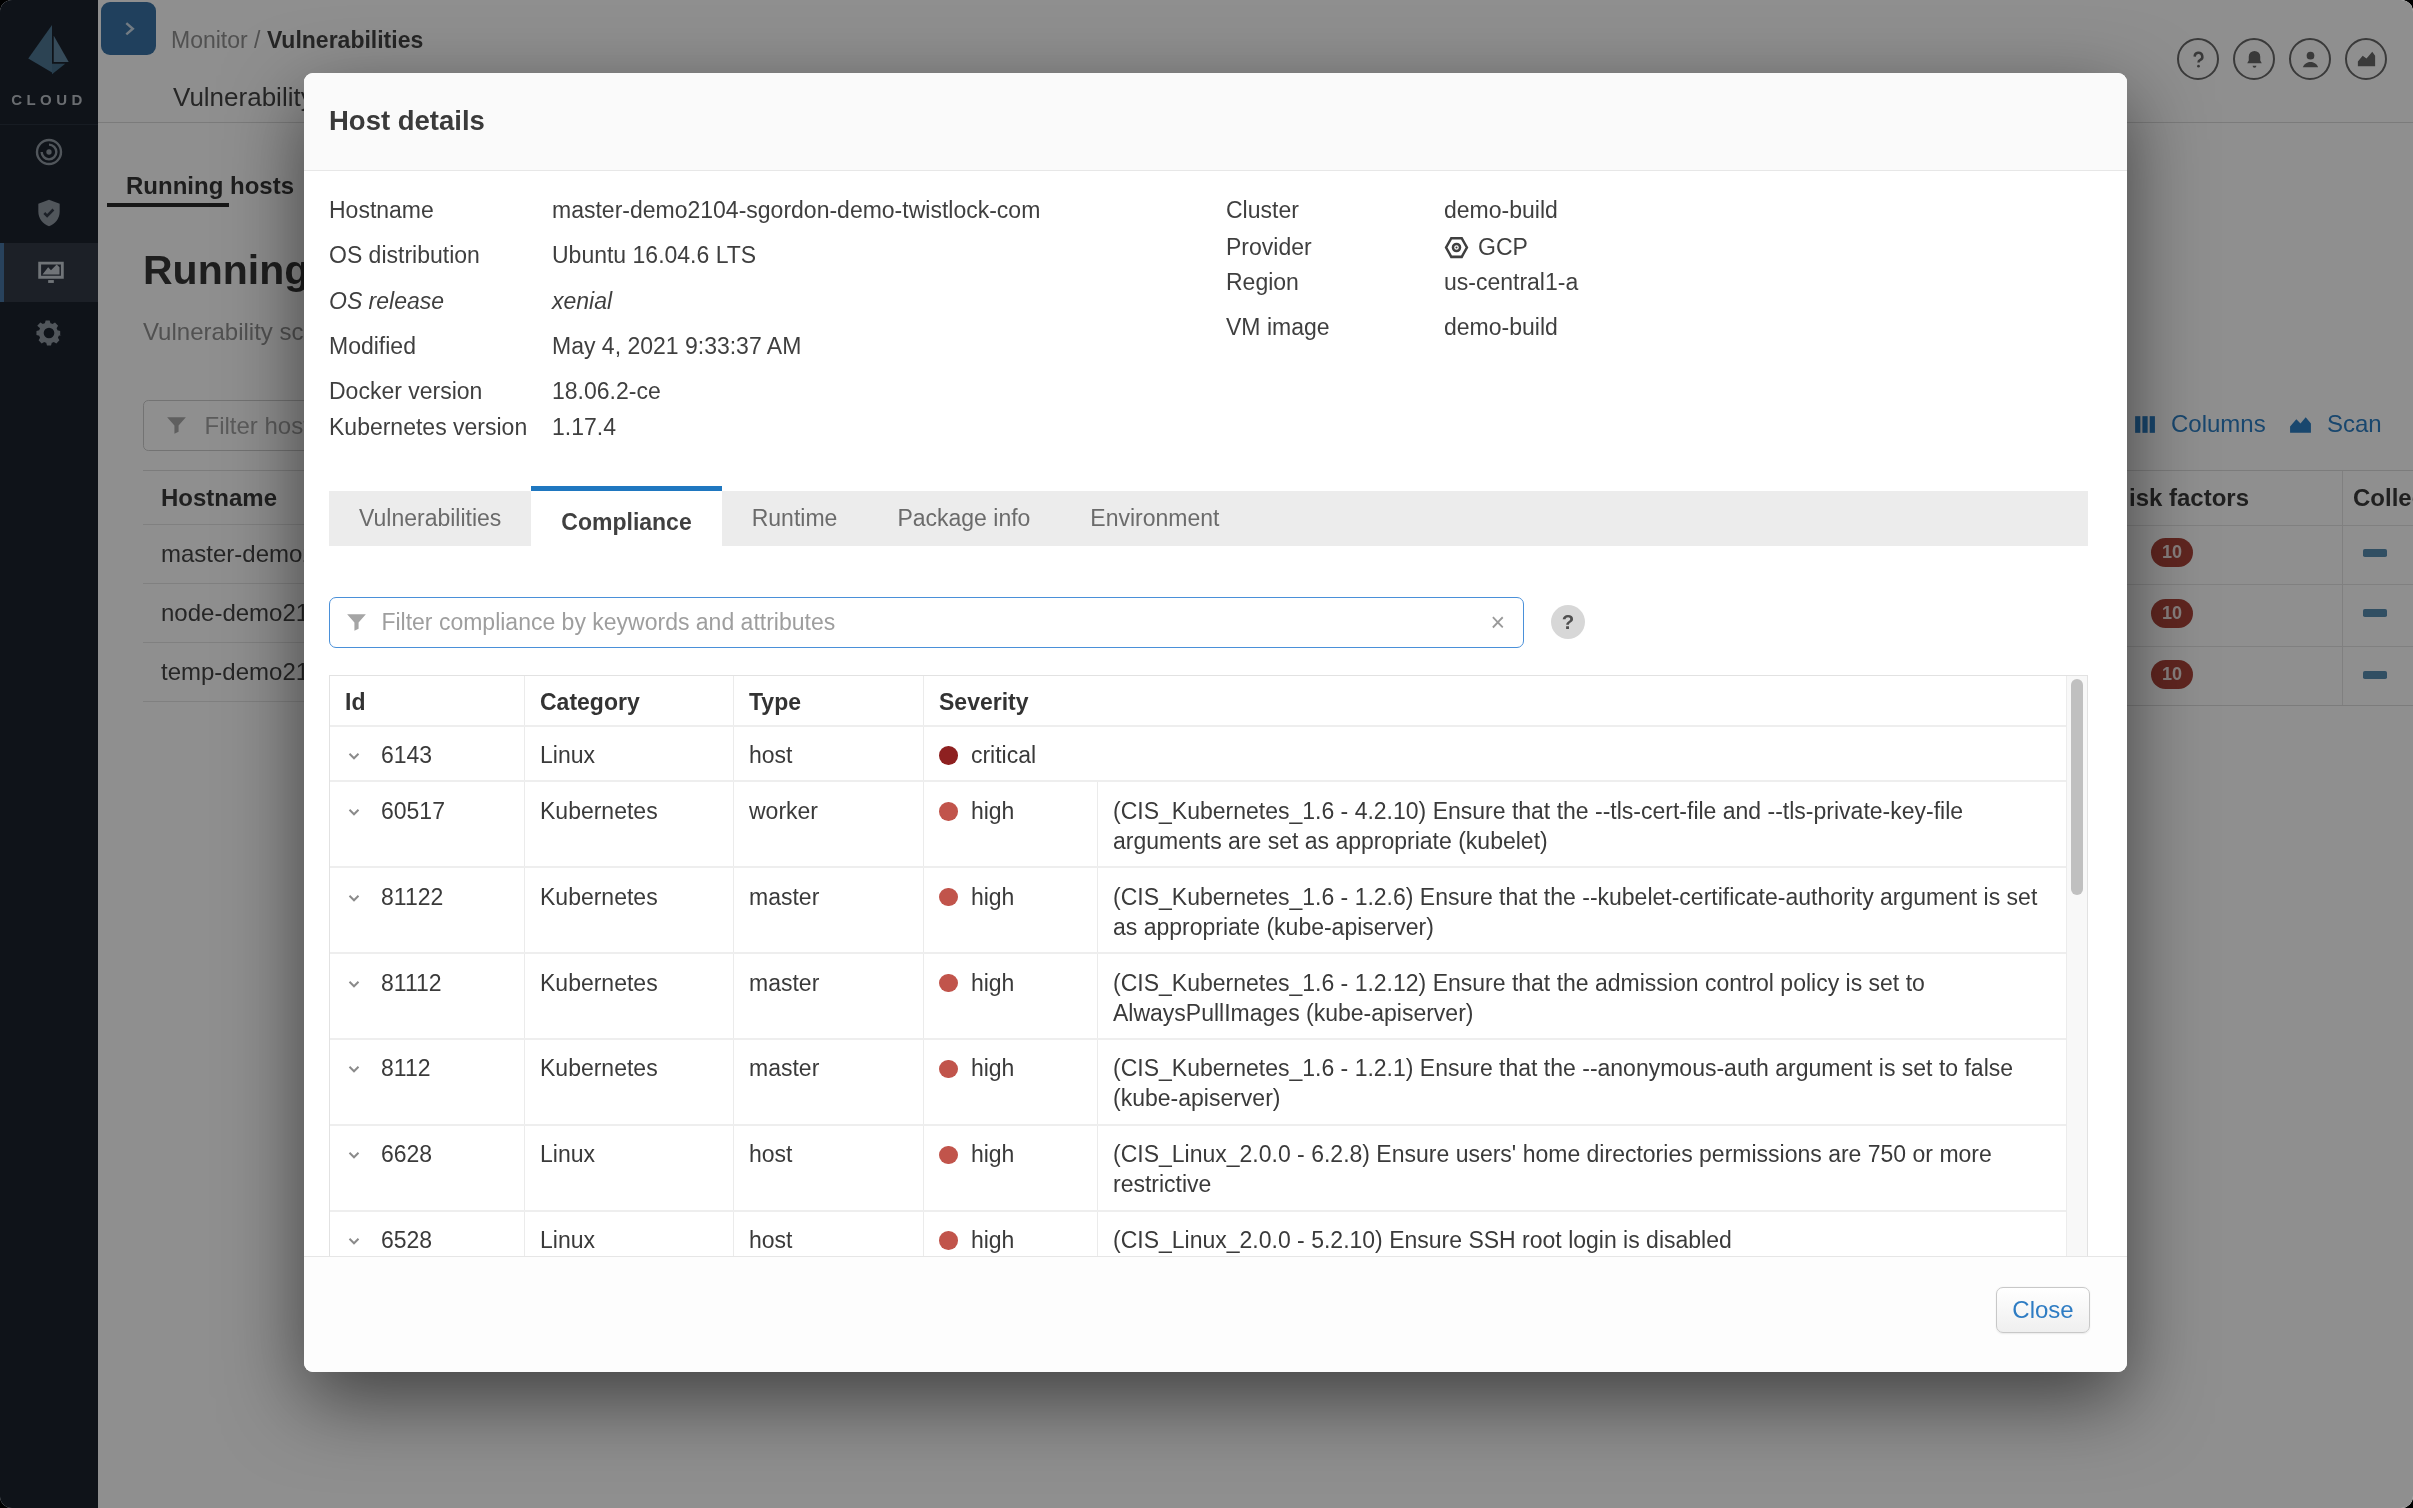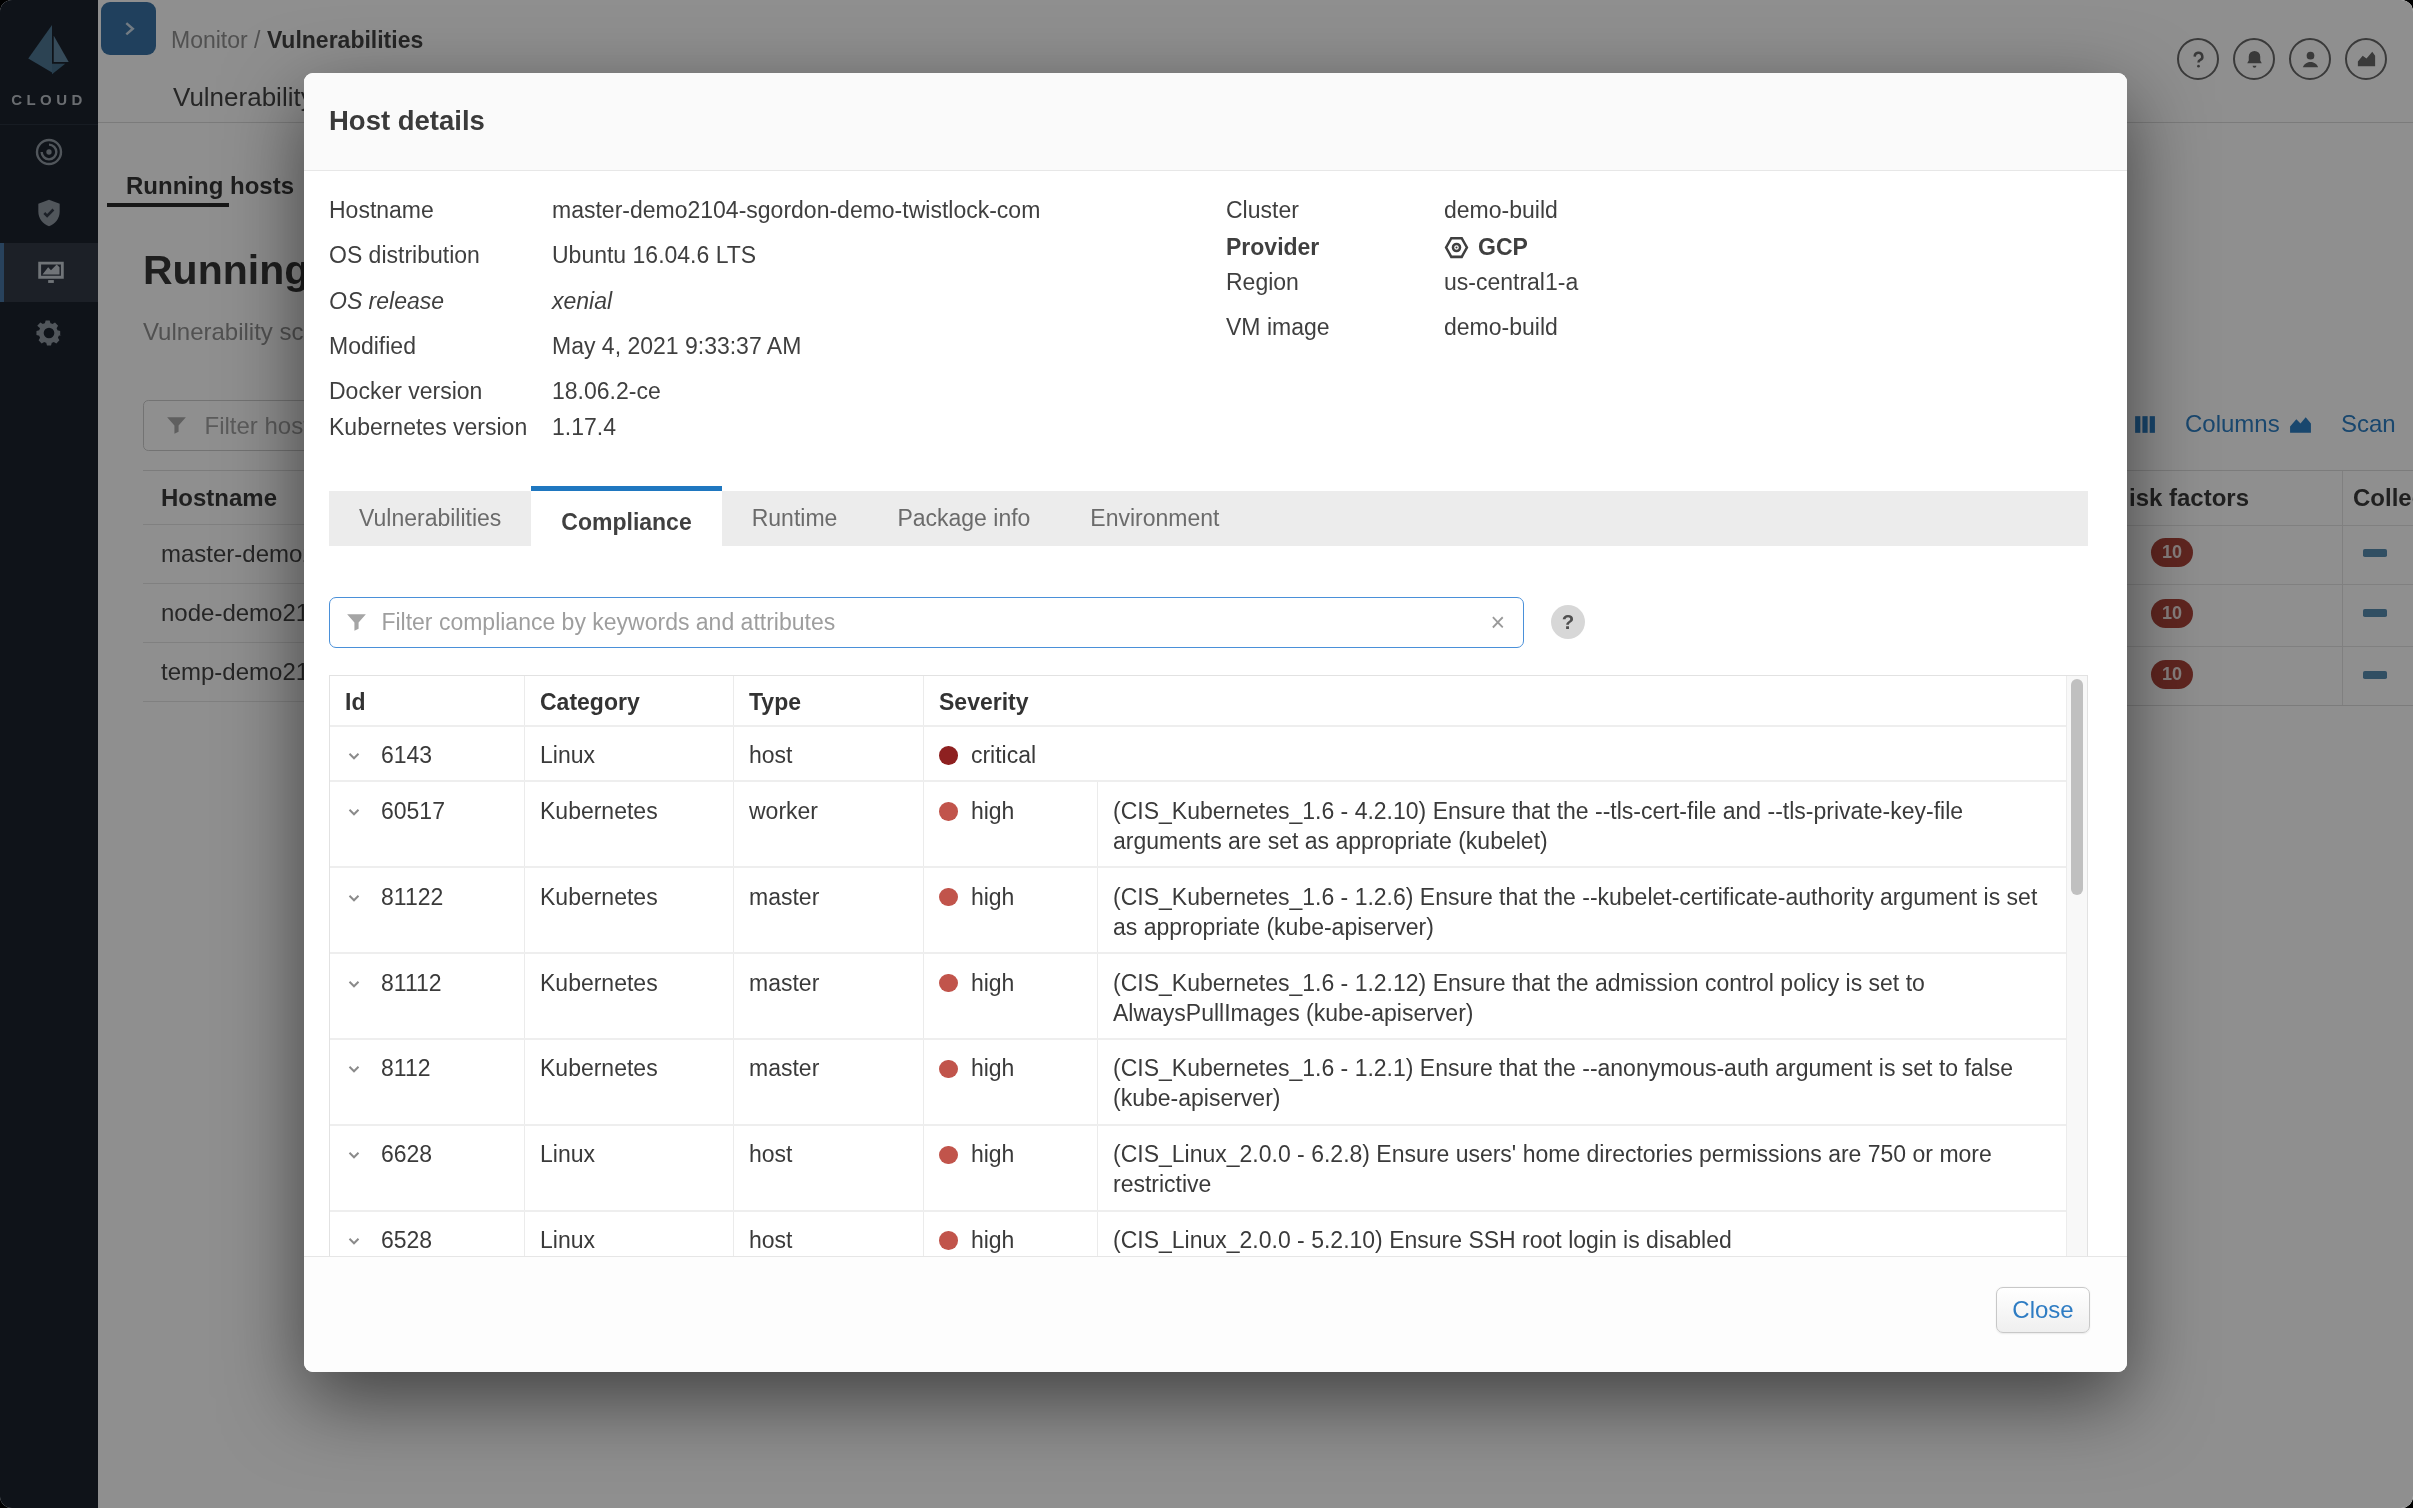--- a/index.html
+++ b/index.html
@@ -22,21 +22,21 @@
   .hdiv { position:absolute; left:0; top:122px; right:0; height:0.9px; background:#d9d9d9; }
   .bg-tab { position:absolute; left:28px; top:172px; font-size:24px; font-weight:bold; color:#2b2b2b; }
   .bg-tab-underline { position:absolute; left:9px; top:203px; width:122px; height:4.4px; background:#1d1d1d; }
   .bg-h1 { position:absolute; left:45px; top:247px; font-size:41px; font-weight:bold; color:#2b2b2b; white-space:nowrap; }
   .bg-sub { position:absolute; left:45px; top:318px; font-size:24px; color:#8b8b8b; white-space:nowrap; }
   .bg-filter { position:absolute; left:45px; top:400px; width:497px; height:51px; border:1.8px solid #cbcbcb; border-radius:5.3px; display:flex; align-items:center; color:#9d9d9d; font-size:24px; }
   .bg-filter svg { margin:0 16px 0 19.5px; }
   .bg-table { position:absolute; left:45px; top:470px; width:568px; height:236px; border-top:0.9px solid #dcdcdc; }
   .bg-row { height:59px; border-bottom:0.9px solid #e3e3e3; display:flex; align-items:center; padding-left:18px; font-size:24px; color:#3a3a3a; white-space:nowrap; }
   .bg-row.hdr { height:54px; font-weight:bold; color:#2f2f2f; }
-  .toolbtn { position:absolute; top:410px; display:flex; align-items:center; gap:28px; color:#2077c0; font-size:24px; }
+  .toolbtn { position:absolute; top:410px; display:flex; align-items:center; gap:14px; color:#2077c0; font-size:24px; }
   .rtable { position:absolute; left:1988px; top:470px; width:382px; height:236px; border-top:0.9px solid #dcdcdc; border-bottom:0.9px solid #dcdcdc; border-right:0.9px solid #dcdcdc; }
   .rtable .vsep { position:absolute; left:256px; top:0; bottom:0; width:0.9px; background:#e3e3e3; }
   .rtable .rhd { position:absolute; top:0; height:54px; display:flex; align-items:center; font-weight:bold; font-size:24px; color:#2f2f2f; white-space:nowrap; }
   .rtable .hline { position:absolute; left:0; right:0; height:0.9px; background:#e3e3e3; }
   .badge10 { position:absolute; left:65px; width:42px; height:29px; border-radius:15px; background:#a63a2e; color:#f2e2e0; font-size:18px; font-weight:bold; display:flex; align-items:center; justify-content:center; }
   .cdash { position:absolute; left:277px; width:24px; height:8px; border-radius:1.8px; background:#4f86ad; }
   .topicon { position:absolute; top:38px; width:42px; height:42px; border:2.7px solid #5f5f5f; border-radius:50%; color:#5f5f5f; display:flex; align-items:center; justify-content:center; }
 
   
   #overlay { position:absolute; inset:0; background:rgba(17,17,17,0.47); z-index:5; }
@@ -221,21 +221,21 @@
       <div class="fld" style="left:25px; top:124px;"><span class="lab">Hostname</span><span>master-demo2104-sgordon-demo-twistlock-com</span></div>
       <div class="fld" style="left:25px; top:169px;"><span class="lab">OS distribution</span><span>Ubuntu 16.04.6 LTS</span></div>
       <div class="fld" style="left:25px; top:215px;font-style:italic;"><span class="lab">OS release</span><span>xenial</span></div>
       <div class="fld" style="left:25px; top:260px;"><span class="lab">Modified</span><span>May 4, 2021 9:33:37 AM</span></div>
       <div class="fld" style="left:25px; top:305px;"><span class="lab">Docker version</span><span>18.06.2-ce</span></div>
       <div class="fld" style="left:25px; top:341px;"><span class="lab">Kubernetes version</span><span>1.17.4</span></div>
     </div>
 
     <div class="flds-right">
       <div class="fld" style="left:922px; top:124px;"><span class="lab">Cluster</span><span>demo-build</span></div>
-      <div class="fld" style="left:922px; top:161px;font-weight:bold;"><span class="lab">Provider</span><svg class="gcp-ic" width="25" height="23" viewBox="0 0 24 22" fill="none" stroke="#3f3f3f" stroke-width="2.4">
+      <div class="fld" style="left:922px; top:161px;"><span class="lab">Provider</span><svg class="gcp-ic" width="25" height="23" viewBox="0 0 24 22" fill="none" stroke="#3f3f3f" stroke-width="2.4">
             <polygon points="7,2 17,2 22,11 17,20 7,20 2,11"></polygon>
             <circle cx="12" cy="11" r="3.4"></circle>
             <circle cx="12" cy="11" r="1" fill="#3f3f3f" stroke="none"></circle>
           </svg><span>GCP</span></div>
       <div class="fld" style="left:922px; top:196px;"><span class="lab">Region</span><span>us-central1-a</span></div>
       <div class="fld" style="left:922px; top:241px;"><span class="lab">VM image</span><span>demo-build</span></div>
     </div>
 
     <div id="tabbar">
       <div class="mtab">Vulnerabilities</div>

